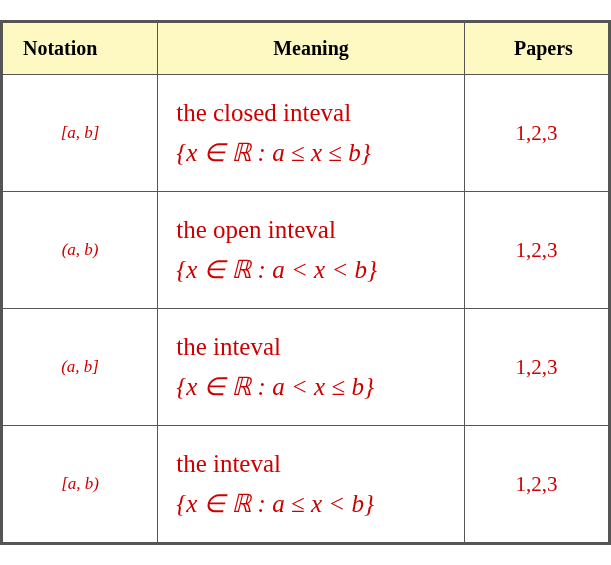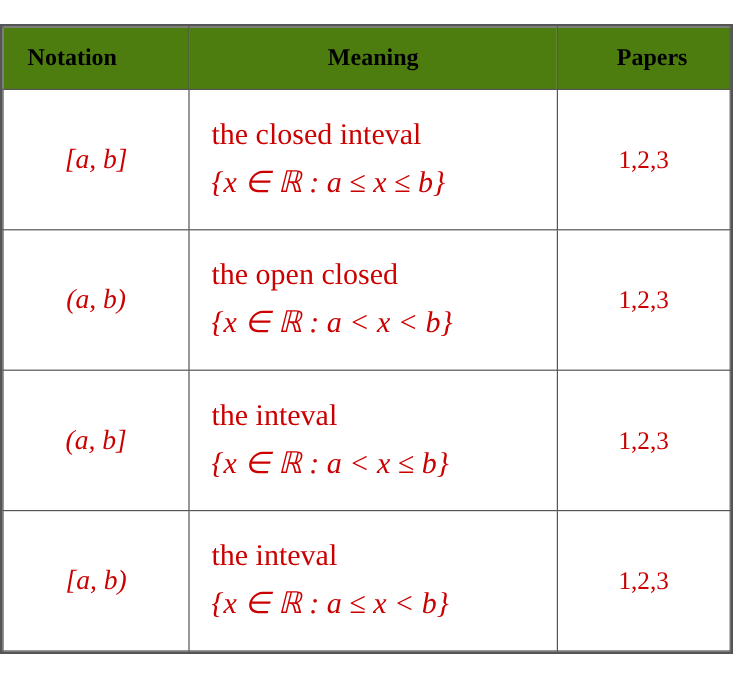--- a/index.html
+++ b/index.html
@@ -23,21 +23,21 @@
       width: 100%;
       border-collapse: collapse;
     }
 
     thead tr th {
       border: 1.5px solid #555;
       padding: 14px 10px;
       font-size: 20px;
       font-weight: bold;
       text-align: center;
-      background: #4d7c0f;
+      background: #fef9c3;
       color: #000;
     }
 
     thead tr th:first-child {
       text-align: left;
       padding-left: 20px;
       width: 156px;
     }
 
     thead tr th:nth-child(2) {
@@ -55,21 +55,21 @@
       padding: 18px 10px;
       text-align: center;
       vertical-align: middle;
       color: #cc0000;
       font-size: 25px;
     }
 
     tbody tr td:first-child {
       color: #cc0000;
       font-style: italic;
-      font-size: 23px;
+      font-size: 17px;
       text-align: center;
     }
 
     tbody tr td:nth-child(2) {
       text-align: left;
       padding-left: 18px;
       line-height: 1.6;
     }
 
     tbody tr td:last-child {
@@ -108,21 +108,21 @@
           <td class="notation-cell">[<i>a</i>, <i>b</i>]</td>
           <td>
             <span class="meaning-line1">the closed inteval</span>
             <span class="meaning-line2">{<i>x</i> ∈ ℝ : <i>a</i> ≤ <i>x</i> ≤ <i>b</i>}</span>
           </td>
           <td>1,2,3</td>
         </tr>
         <tr>
           <td class="notation-cell">(<i>a</i>, <i>b</i>)</td>
           <td>
-            <span class="meaning-line1">the open closed</span>
+            <span class="meaning-line1">the open inteval</span>
             <span class="meaning-line2">{<i>x</i> ∈ ℝ : <i>a</i> &lt; <i>x</i> &lt; <i>b</i>}</span>
           </td>
           <td>1,2,3</td>
         </tr>
         <tr>
           <td class="notation-cell">(<i>a</i>, <i>b</i>]</td>
           <td>
             <span class="meaning-line1">the inteval</span>
             <span class="meaning-line2">{<i>x</i> ∈ ℝ : <i>a</i> &lt; <i>x</i> ≤ <i>b</i>}</span>
           </td>

